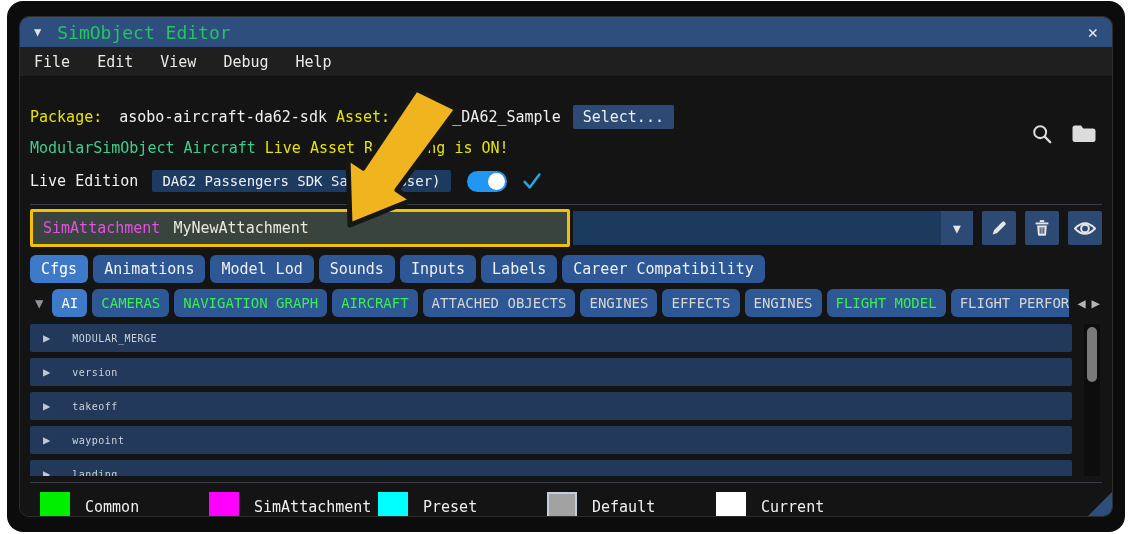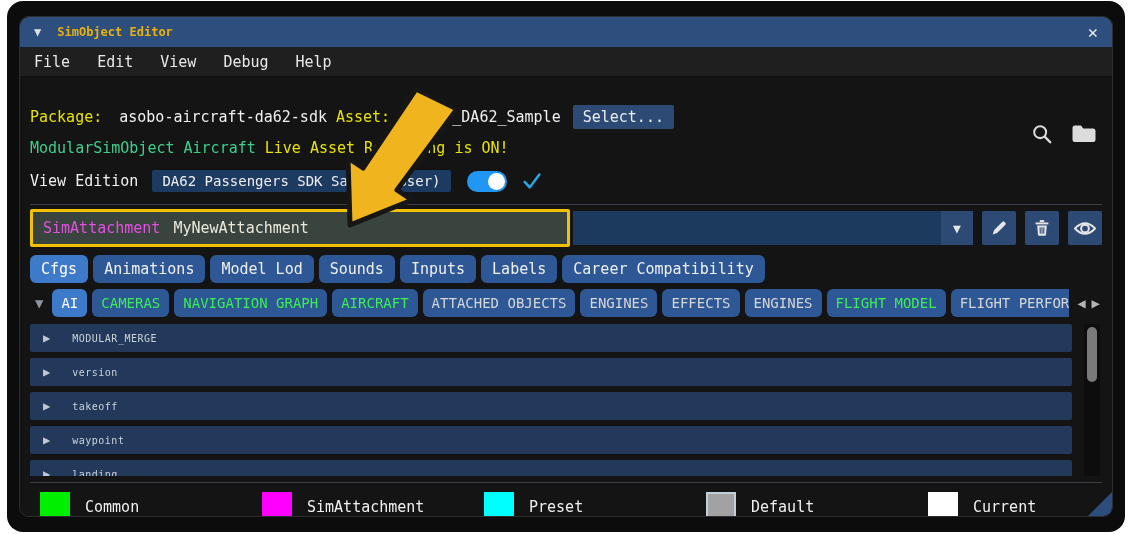--- a/index.html
+++ b/index.html
@@ -18,21 +18,21 @@
     background:#141414; border-radius:10px; overflow:hidden;
     border:1px solid #2e2e2e;
     display:flex; flex-direction:column;
   }
   
   .titlebar {
     height:30px; background:#2e4e7e; display:flex; align-items:center;
     padding:0 14px; flex:none;
   }
   .title-collapse { color:#dfe3e8; font-size:12px; cursor:default; }
-  .title-text { color:#eab308; font-size:12px; margin-left:16px;font-weight:bold; }
+  .title-text { color:#22c55e; font-size:18px; margin-left:16px; }
   .title-close { margin-left:auto; color:#e8ecf2; font-size:17px; line-height:1; }
   
   .menubar {
     height:30px; background:#1f1f1f; display:flex; align-items:center;
     padding-left:14px; gap:27px; flex:none; border-bottom:1px solid #101010;
   }
   .menu-item { color:#e9e9e9; font-size:15px; }
   
   .main { flex:1; position:relative; padding:0 10px; background:#141414; }
   .row { display:flex; align-items:center; }
@@ -115,21 +115,21 @@
   }
   .scrollbar-thumb {
     position:absolute; left:3px; top:3px; width:10px; height:55px;
     background:#7a7a7a; border-radius:5px;
   }
   
   .legend {
     margin-top:6px; border-top:1px solid #3b4048; height:49px;
     display:flex; align-items:center; padding-left:10px;
   }
-  .legend-item { display:flex; align-items:center; width:222px; flex:none; }
+  .legend-item { display:flex; align-items:center; width:169px; flex:none; }
   .legend-swatch { width:30px; height:30px; flex:none; }
   .legend-swatch.bordered { border:2px solid #c3cedd; }
   .legend-label { color:#f0f0f0; font-size:15px; margin-left:15px; }
   
   .resize-grip {
     position:absolute; right:0; bottom:0; width:0; height:0;
     border-left:24px solid transparent; border-bottom:24px solid #2d4d7c;
   }
   
   .arrow-overlay { position:absolute; left:320px; top:85px; z-index:10; pointer-events:none; }
@@ -178,21 +178,21 @@
           </svg>
       </span>
       <span style="display:flex">
         <svg width="25" height="20" viewBox="0 0 25 20">
             <path d="M1.5 4 q0-2.5 2.5-2.5 h6 l2.2 3 h9.8 q2.5 0 2.5 2.5 v8.5 q0 2.5-2.5 2.5 h-18 q-2.5 0-2.5-2.5 z" fill="#dcdcdc"></path>
           </svg>
       </span>
     </div>
 
     <div class="row live-row">
-      <span class="val-white">View Edition</span>
+      <span class="val-white">Live Edition</span>
       <span class="live-field">DA62 Passengers SDK Sample (User)</span>
       <span class="toggle">
           <span class="toggle-knob"></span>
         </span>
       <span class="check-icon">
         <svg width="22" height="22" viewBox="0 0 24 24">
             <path d="M4 13 l5.5 6 L20 5" fill="none" stroke="#2aa3dd" stroke-width="2.8" stroke-linecap="round" stroke-linejoin="round"></path>
           </svg>
       </span>
     </div>

